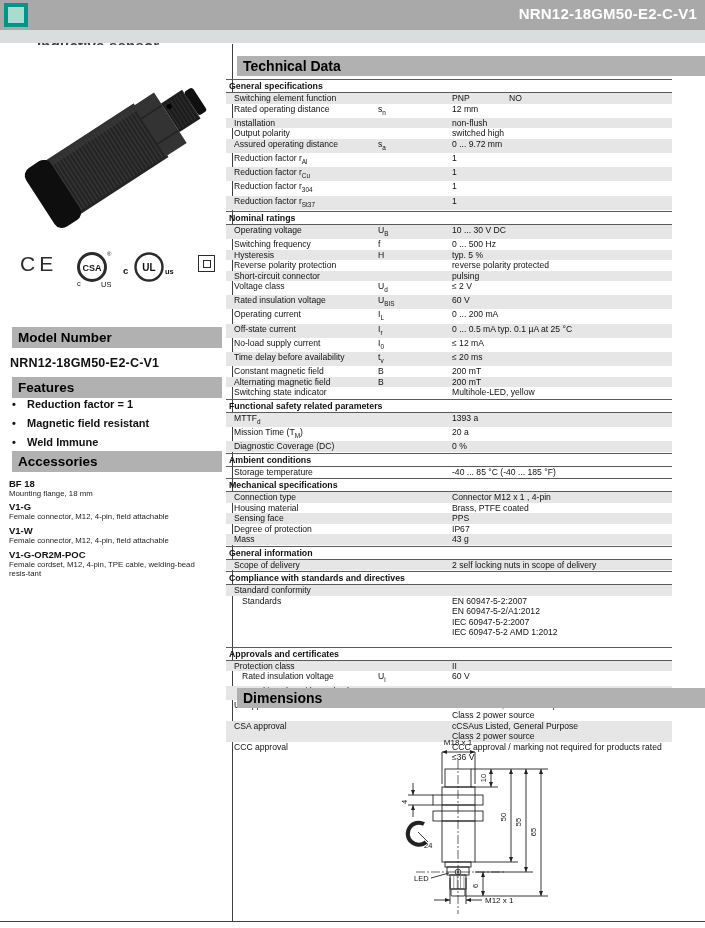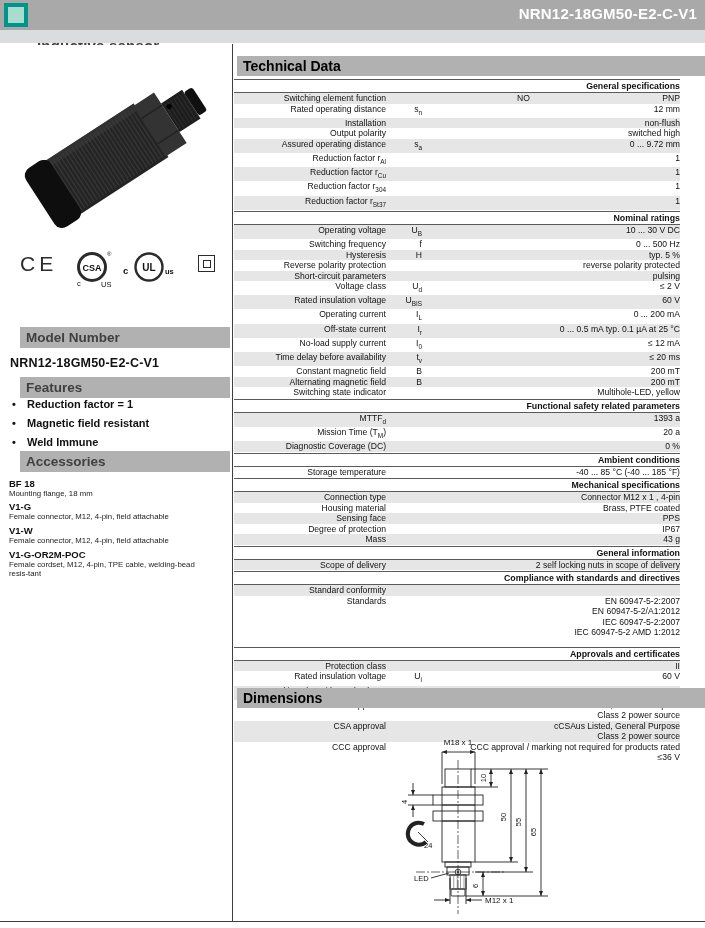--- a/index.html
+++ b/index.html
@@ -14,33 +14,33 @@
   .strip{position:absolute;left:0;top:30px;width:705px;height:13px;background:#d9dddd;}
   .vrule{position:absolute;left:232px;top:44px;width:1px;height:877px;background:#3f3f3f;}
   .hrule{position:absolute;left:0;top:921px;width:705px;height:1px;background:#3f3f3f;}
   
   .photo{position:absolute;left:10px;top:45px;width:208px;height:198px;background:#fff;}
   .logos{position:absolute;left:10px;top:246px;width:210px;height:52px;}
   .ce{position:absolute;left:10px;top:6px;font-size:21px;color:#2b2b2b;letter-spacing:4px;}
   .sq2{position:absolute;left:188px;top:9px;width:15px;height:15px;border:1.6px solid #2b2b2b;
        display:flex;align-items:center;justify-content:center;}
   .sq2 i{display:block;width:6px;height:6px;border:1.4px solid #2b2b2b;}
-  .lbar{position:absolute;left:20px;width:210px;height:21px;background:#b1b1b1;font-size:13.5px;
-        font-weight:bold;line-height:21px;padding-left:6px;box-sizing:border-box;color:#404040;}
+  .lbar{position:absolute;left:12px;width:210px;height:21px;background:#b1b1b1;font-size:13.5px;
+        font-weight:bold;line-height:21px;padding-left:6px;box-sizing:border-box;color:#000000;}
   .model-val{position:absolute;left:10px;top:356px;font-size:12.5px;font-weight:bold;letter-spacing:.2px;}
   .feat{position:absolute;left:12px;top:398px;width:210px;}
   .fi{display:flex;font-size:11px;font-weight:bold;margin-bottom:7px;}
   .fi .b{width:15px;font-size:11px;}
   .acc{position:absolute;left:9px;top:474px;width:216px;}
   .an{font-size:9.5px;font-weight:bold;margin-top:3.5px;line-height:11px;}
   .ad{font-size:7.8px;line-height:9.3px;color:#222;}
   
   .tbar{position:absolute;left:237px;width:468px;height:20px;background:#b1b1b1;font-size:14px;
         font-weight:bold;line-height:20px;padding-left:6px;box-sizing:border-box;color:#000;}
-  #tech-table{position:absolute;left:234px;top:78px;width:446px;text-align:right;}
+  #tech-table{position:absolute;left:226px;top:78px;width:446px;}
   .sec{font-size:8.8px;font-weight:bold;border-top:1px solid #5a5a5a;border-bottom:1px solid #5a5a5a;
        padding:1px 0 1px 3px;line-height:10px;margin-top:1px;}
   .sec.gap{margin-top:9px;}
   .trow{display:grid;grid-template-columns:152px 36px 1fr;font-size:8.6px;line-height:10.5px;min-height:10.5px;}
   .trow.odd{background:#e6e6e6;}
   .sym{font-weight:normal;}
   .val{position:relative;margin-left:38px;}
   .v2{position:absolute;left:57px;top:0;}
   sub{font-size:6.4px;}
   svg text{font-family:"Liberation Sans",sans-serif;fill:#111;}
@@ -191,21 +191,21 @@
         <div class="lab" style="padding-left:8px">Hysteresis</div>
         <div class="sym">H</div>
         <div class="val">typ. 5 %</div>
       </div>
       <div class="trow even">
         <div class="lab" style="padding-left:8px">Reverse polarity protection</div>
         <div class="sym"></div>
         <div class="val">reverse polarity protected</div>
       </div>
       <div class="trow odd">
-        <div class="lab" style="padding-left:8px">Short-circuit parameters</div>
+        <div class="lab" style="padding-left:8px">Short-circuit connector</div>
         <div class="sym"></div>
         <div class="val">pulsing</div>
       </div>
       <div class="trow even">
         <div class="lab" style="padding-left:8px">Voltage class</div>
         <div class="sym">U<sub>d</sub></div>
         <div class="val">≤ 2 V</div>
       </div>
       <div class="trow odd">
         <div class="lab" style="padding-left:8px">Rated insulation voltage</div>

